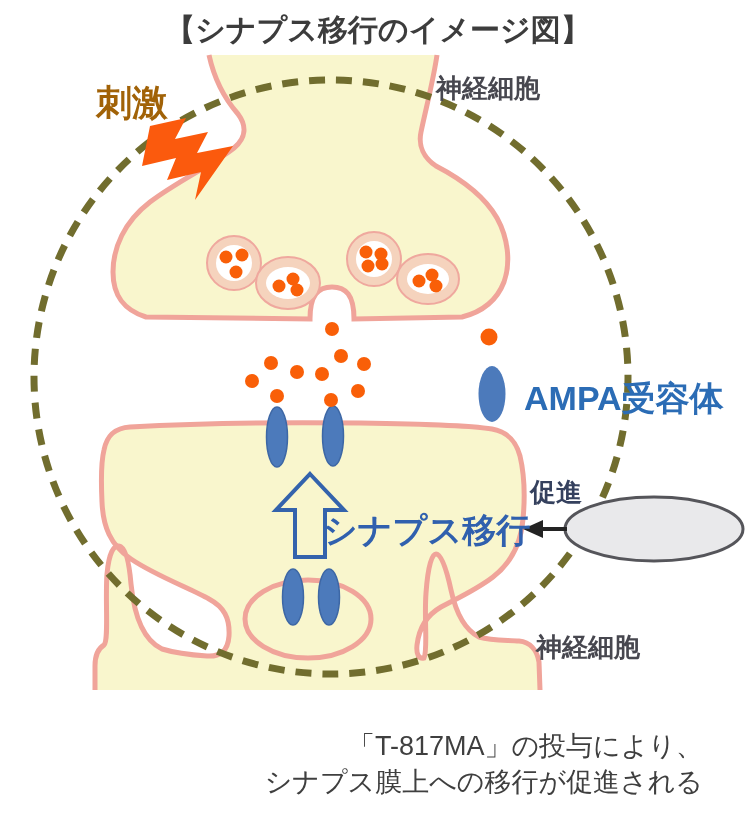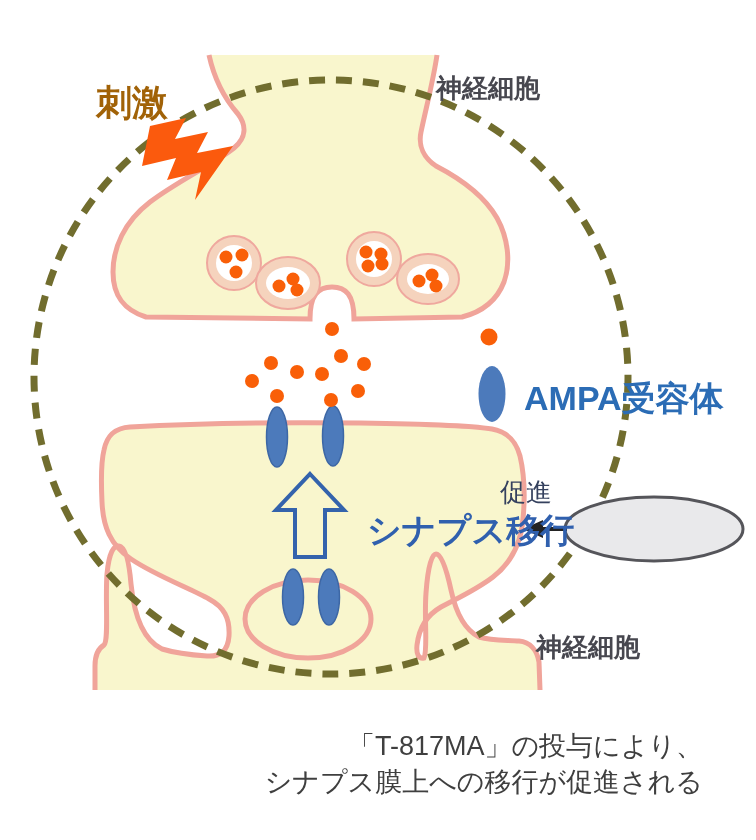--- a/index.html
+++ b/index.html
@@ -8,22 +8,22 @@
     font-family:"Liberation Sans","DejaVu Sans",sans-serif;
   }
   #diagram-svg{position:absolute;left:0;top:0;}
   .lbl{position:absolute;white-space:nowrap;}
   .title{left:0;top:10px;width:756px;text-align:center;font-size:30px;font-weight:600;color:#3c3c3c;}
   .stimulus{left:96px;top:79px;font-size:36px;font-weight:700;color:#a16207;}
   .nerve-top{left:436px;top:71px;font-size:26px;font-weight:600;color:#47474f;}
   .synapse{left:34px;top:366px;font-size:27px;font-weight:500;color:#8e8853;}
   .leg-glu{left:507px;top:318px;font-size:33px;font-weight:700;color:#f4581c;}
   .leg-ampa{left:516px;top:376px;font-size:34px;font-weight:700;color:#2b6cb5;margin-left:8px;}
-  .syn-move{left:323px;top:508px;font-size:34px;font-weight:700;color:#3060ae;padding-left:44px;}
-  .promotion{left:500px;top:475px;font-size:26px;font-weight:400;color:#35415e;}
+  .syn-move{left:323px;top:508px;font-size:34px;font-weight:700;color:#3060ae;}
+  .promotion{left:530px;top:475px;font-size:26px;font-weight:700;color:#35415e;}
   .drug{left:565px;top:511px;width:178px;text-align:center;font-size:32px;font-weight:700;color:#2b4c96;}
   .nerve-bottom{left:536px;top:630px;font-size:26px;font-weight:600;color:#47474f;}
   .caption{left:0;top:728px;width:703px;text-align:right;font-size:27px;line-height:36px;font-weight:500;color:#3f3f3f;}
 </style>
 </head>
 <body>
 
 <div id="stage">
 
   <svg id="diagram-svg" width="756" height="840" viewBox="0 0 756 840">
@@ -190,20 +190,21 @@
     <ellipse cx="654" cy="529" rx="89" ry="32" fill="#e9e9eb" stroke="#55555a" stroke-width="3"></ellipse>
     <g>
       <line x1="567" y1="529" x2="540" y2="529" stroke="#232323" stroke-width="4"></line>
       <path d="M 523,529 L 543,520 L 543,538 Z" fill="#232323"></path>
     </g>
 
     <circle cx="489" cy="337" r="8.5" fill="#f95f08"></circle>
     <ellipse cx="492" cy="394" rx="13.5" ry="28" fill="#4c7abb"></ellipse>
   </svg>
 
+  <div class="lbl title">【シナプス移行のイメージ図】</div>
   <div class="lbl stimulus">刺激</div>
   <div class="lbl nerve-top">神経細胞</div>
   <div class="lbl leg-ampa">AMPA受容体</div>
   <div class="lbl syn-move">シナプス移行</div>
   <div class="lbl promotion">促進</div>
   <div class="lbl nerve-bottom">神経細胞</div>
 
   <div class="lbl caption">
     <div>「T-817MA」の投与により、</div>
     <div>シナプス膜上への移行が促進される</div>

